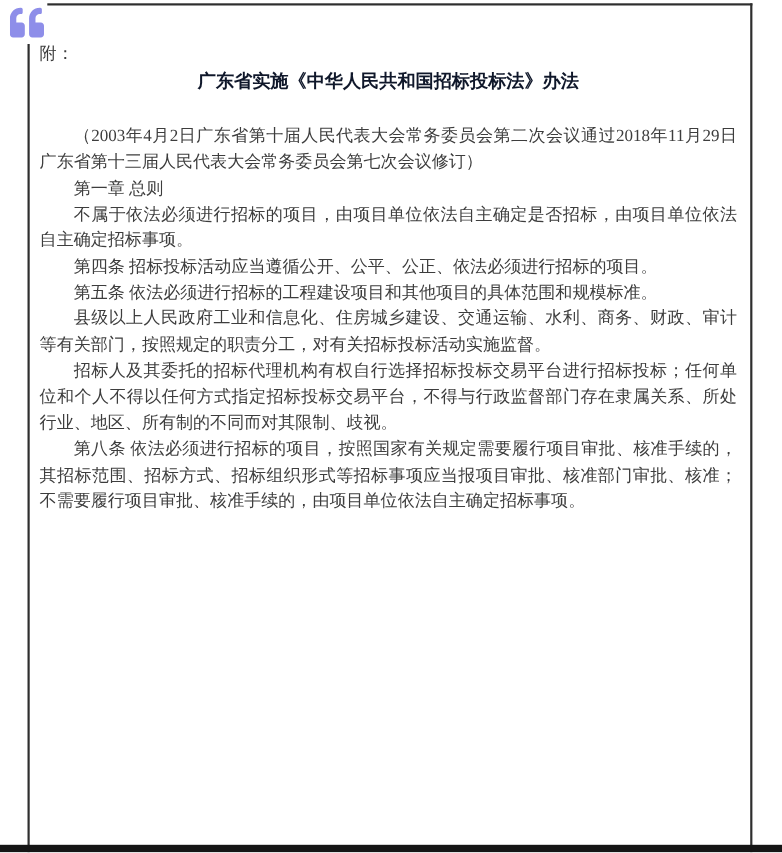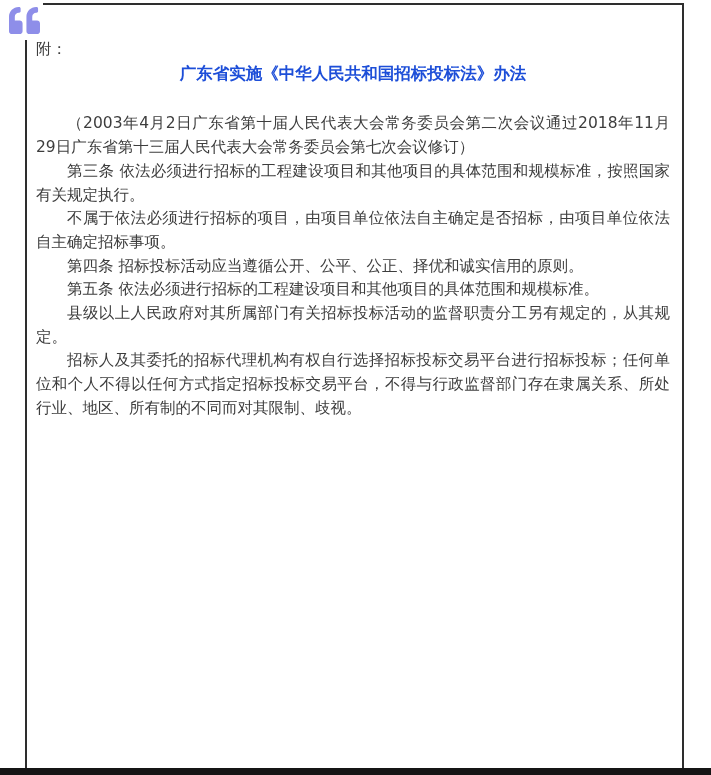--- a/index.html
+++ b/index.html
@@ -39,26 +39,27 @@
   .attach {
     margin: 0;
     text-align: left;
   }
   .title {
     margin: 0 0 27px 0;
     font-size: 16.5px;
     line-height: 23.7px;
     font-weight: 700;
     text-align: center;
-    color: #1d4ed8;
+    color: #0f172a;
   }
   .paragraphs p.para {
     margin: 0;
     text-indent: 2em;
     text-align: justify;
+    font-family: Liberation Serif, serif;
   }
   .quote-badge {
     position: absolute;
     left: 5px;
     top: 0;
     width: 38px;
     height: 40px;
     background: var(--background, #ffffff);
     z-index: 3;
     display: flex;
@@ -93,38 +94,39 @@
   </span>
 
   <div class="doc-frame">
     <div class="doc-content">
       <p class="attach">附：</p>
       <h1 class="title">广东省实施《中华人民共和国招标投标法》办法</h1>
       <div class="paragraphs">
 
           <p class="para">（2003年4月2日广东省第十届人民代表大会常务委员会第二次会议通过2018年11月29日广东省第十三届人民代表大会常务委员会第七次会议修订）</p>
 
+          <p class="para">第一章 总则</p>
 
 
 
-          <p class="para">第三条 依法必须进行招标的工程建设项目和其他项目的具体范围和规模标准，按照国家有关规定执行。</p>
 
           <p class="para">不属于依法必须进行招标的项目，由项目单位依法自主确定是否招标，由项目单位依法自主确定招标事项。</p>
 
-          <p class="para">第四条 招标投标活动应当遵循公开、公平、公正、择优和诚实信用的原则。</p>
+          <p class="para">第四条 招标投标活动应当遵循公开、公平、公正、依法必须进行招标的项目。</p>
 
           <p class="para">第五条 依法必须进行招标的工程建设项目和其他项目的具体范围和规模标准。</p>
 
+          <p class="para">县级以上人民政府工业和信息化、住房城乡建设、交通运输、水利、商务、财政、审计等有关部门，按照规定的职责分工，对有关招标投标活动实施监督。</p>
 
-          <p class="para">县级以上人民政府对其所属部门有关招标投标活动的监督职责分工另有规定的，从其规定。</p>
 
 
           <p class="para">招标人及其委托的招标代理机构有权自行选择招标投标交易平台进行招标投标；任何单位和个人不得以任何方式指定招标投标交易平台，不得与行政监督部门存在隶属关系、所处行业、地区、所有制的不同而对其限制、歧视。</p>
 
 
 
+          <p class="para">第八条 依法必须进行招标的项目，按照国家有关规定需要履行项目审批、核准手续的，其招标范围、招标方式、招标组织形式等招标事项应当报项目审批、核准部门审批、核准；不需要履行项目审批、核准手续的，由项目单位依法自主确定招标事项。</p>
         </div>
     </div>
   </div>
 
   <div class="bottom-bar"></div>
 
 </div>
 
 </body></html>

